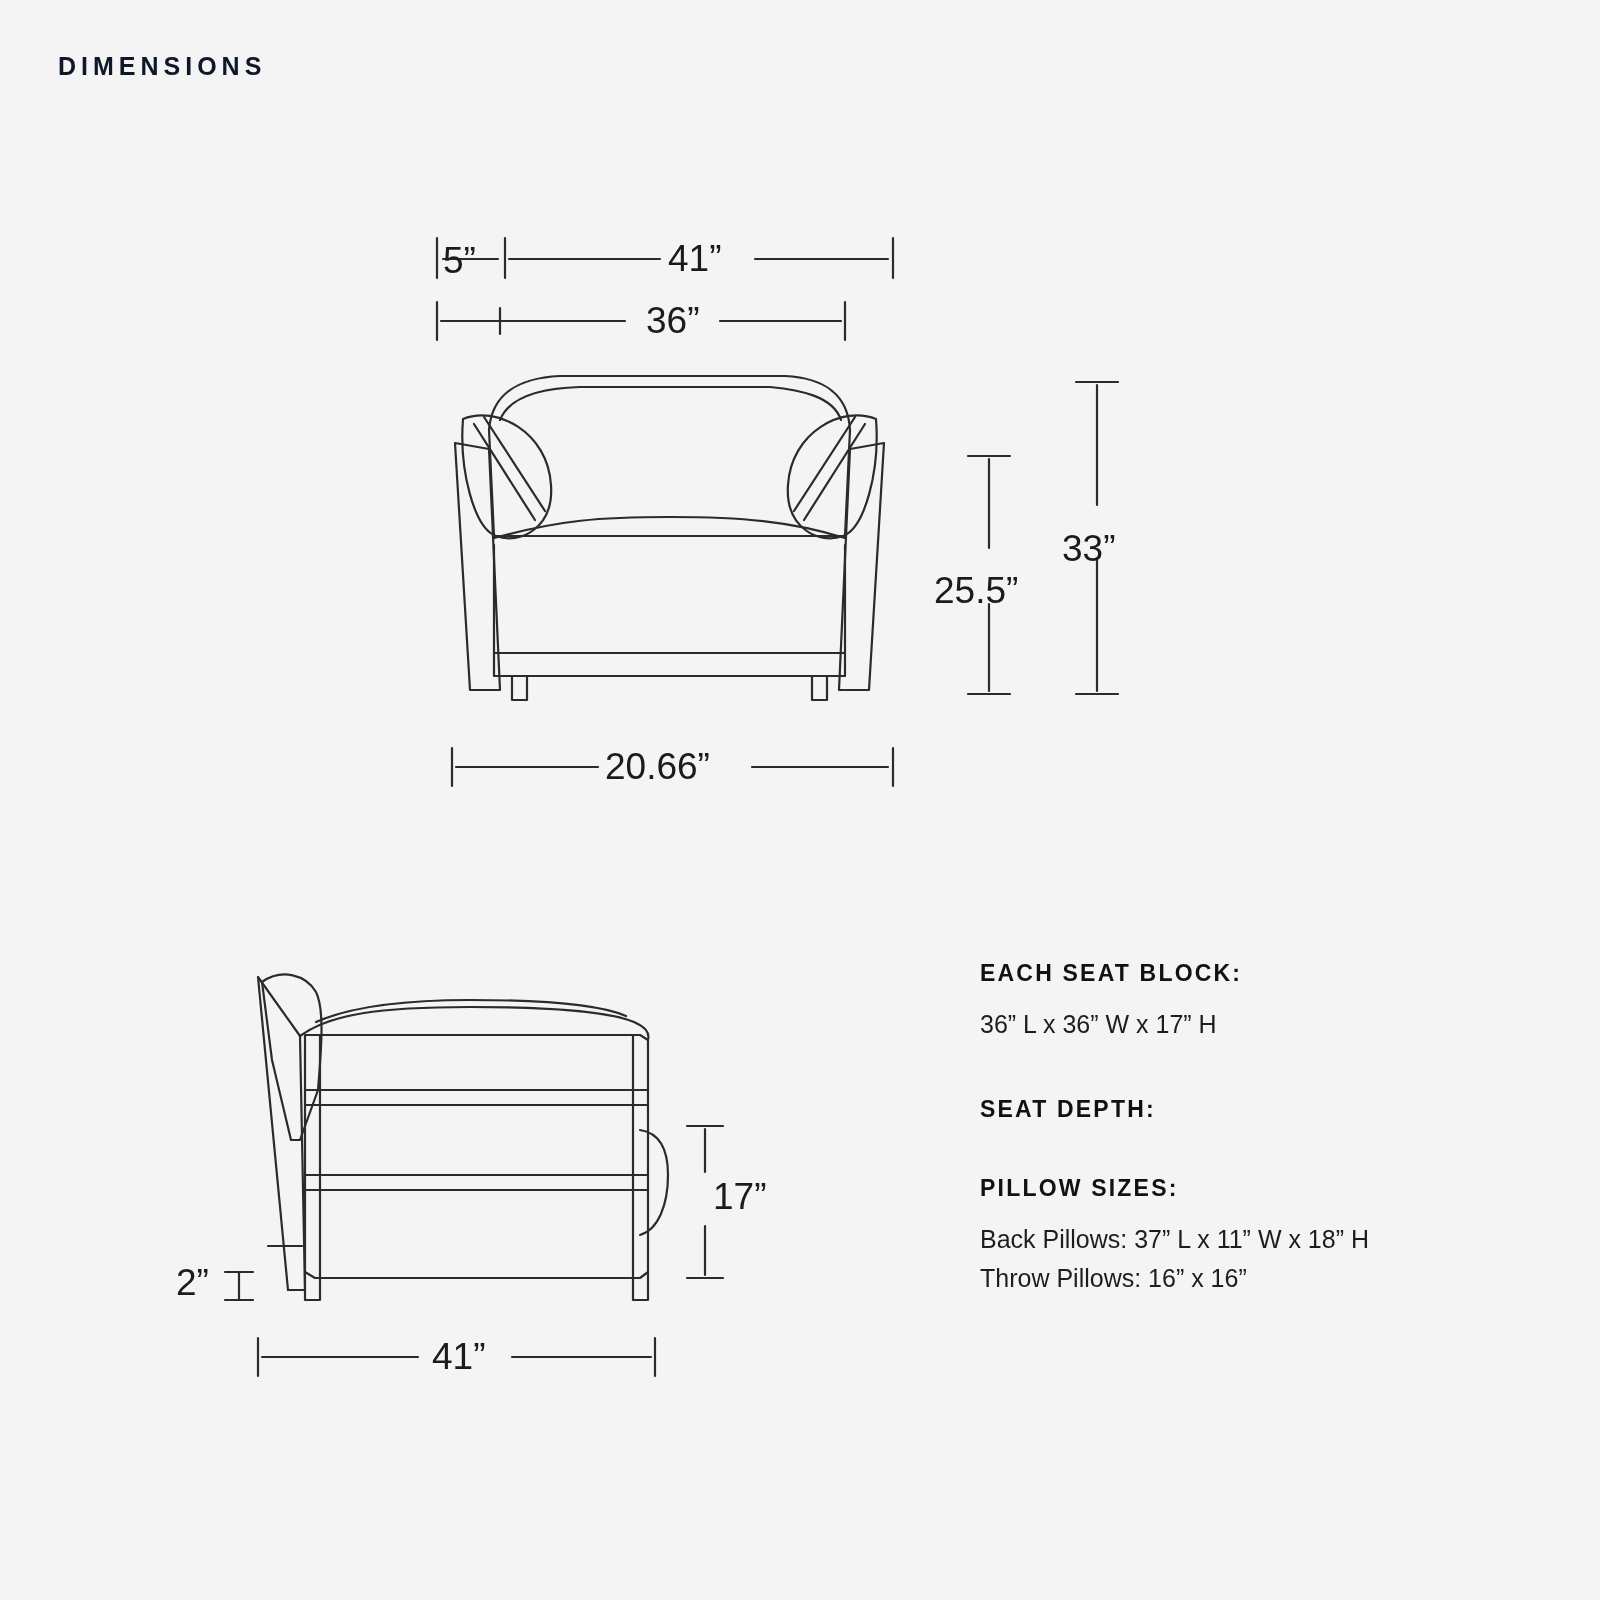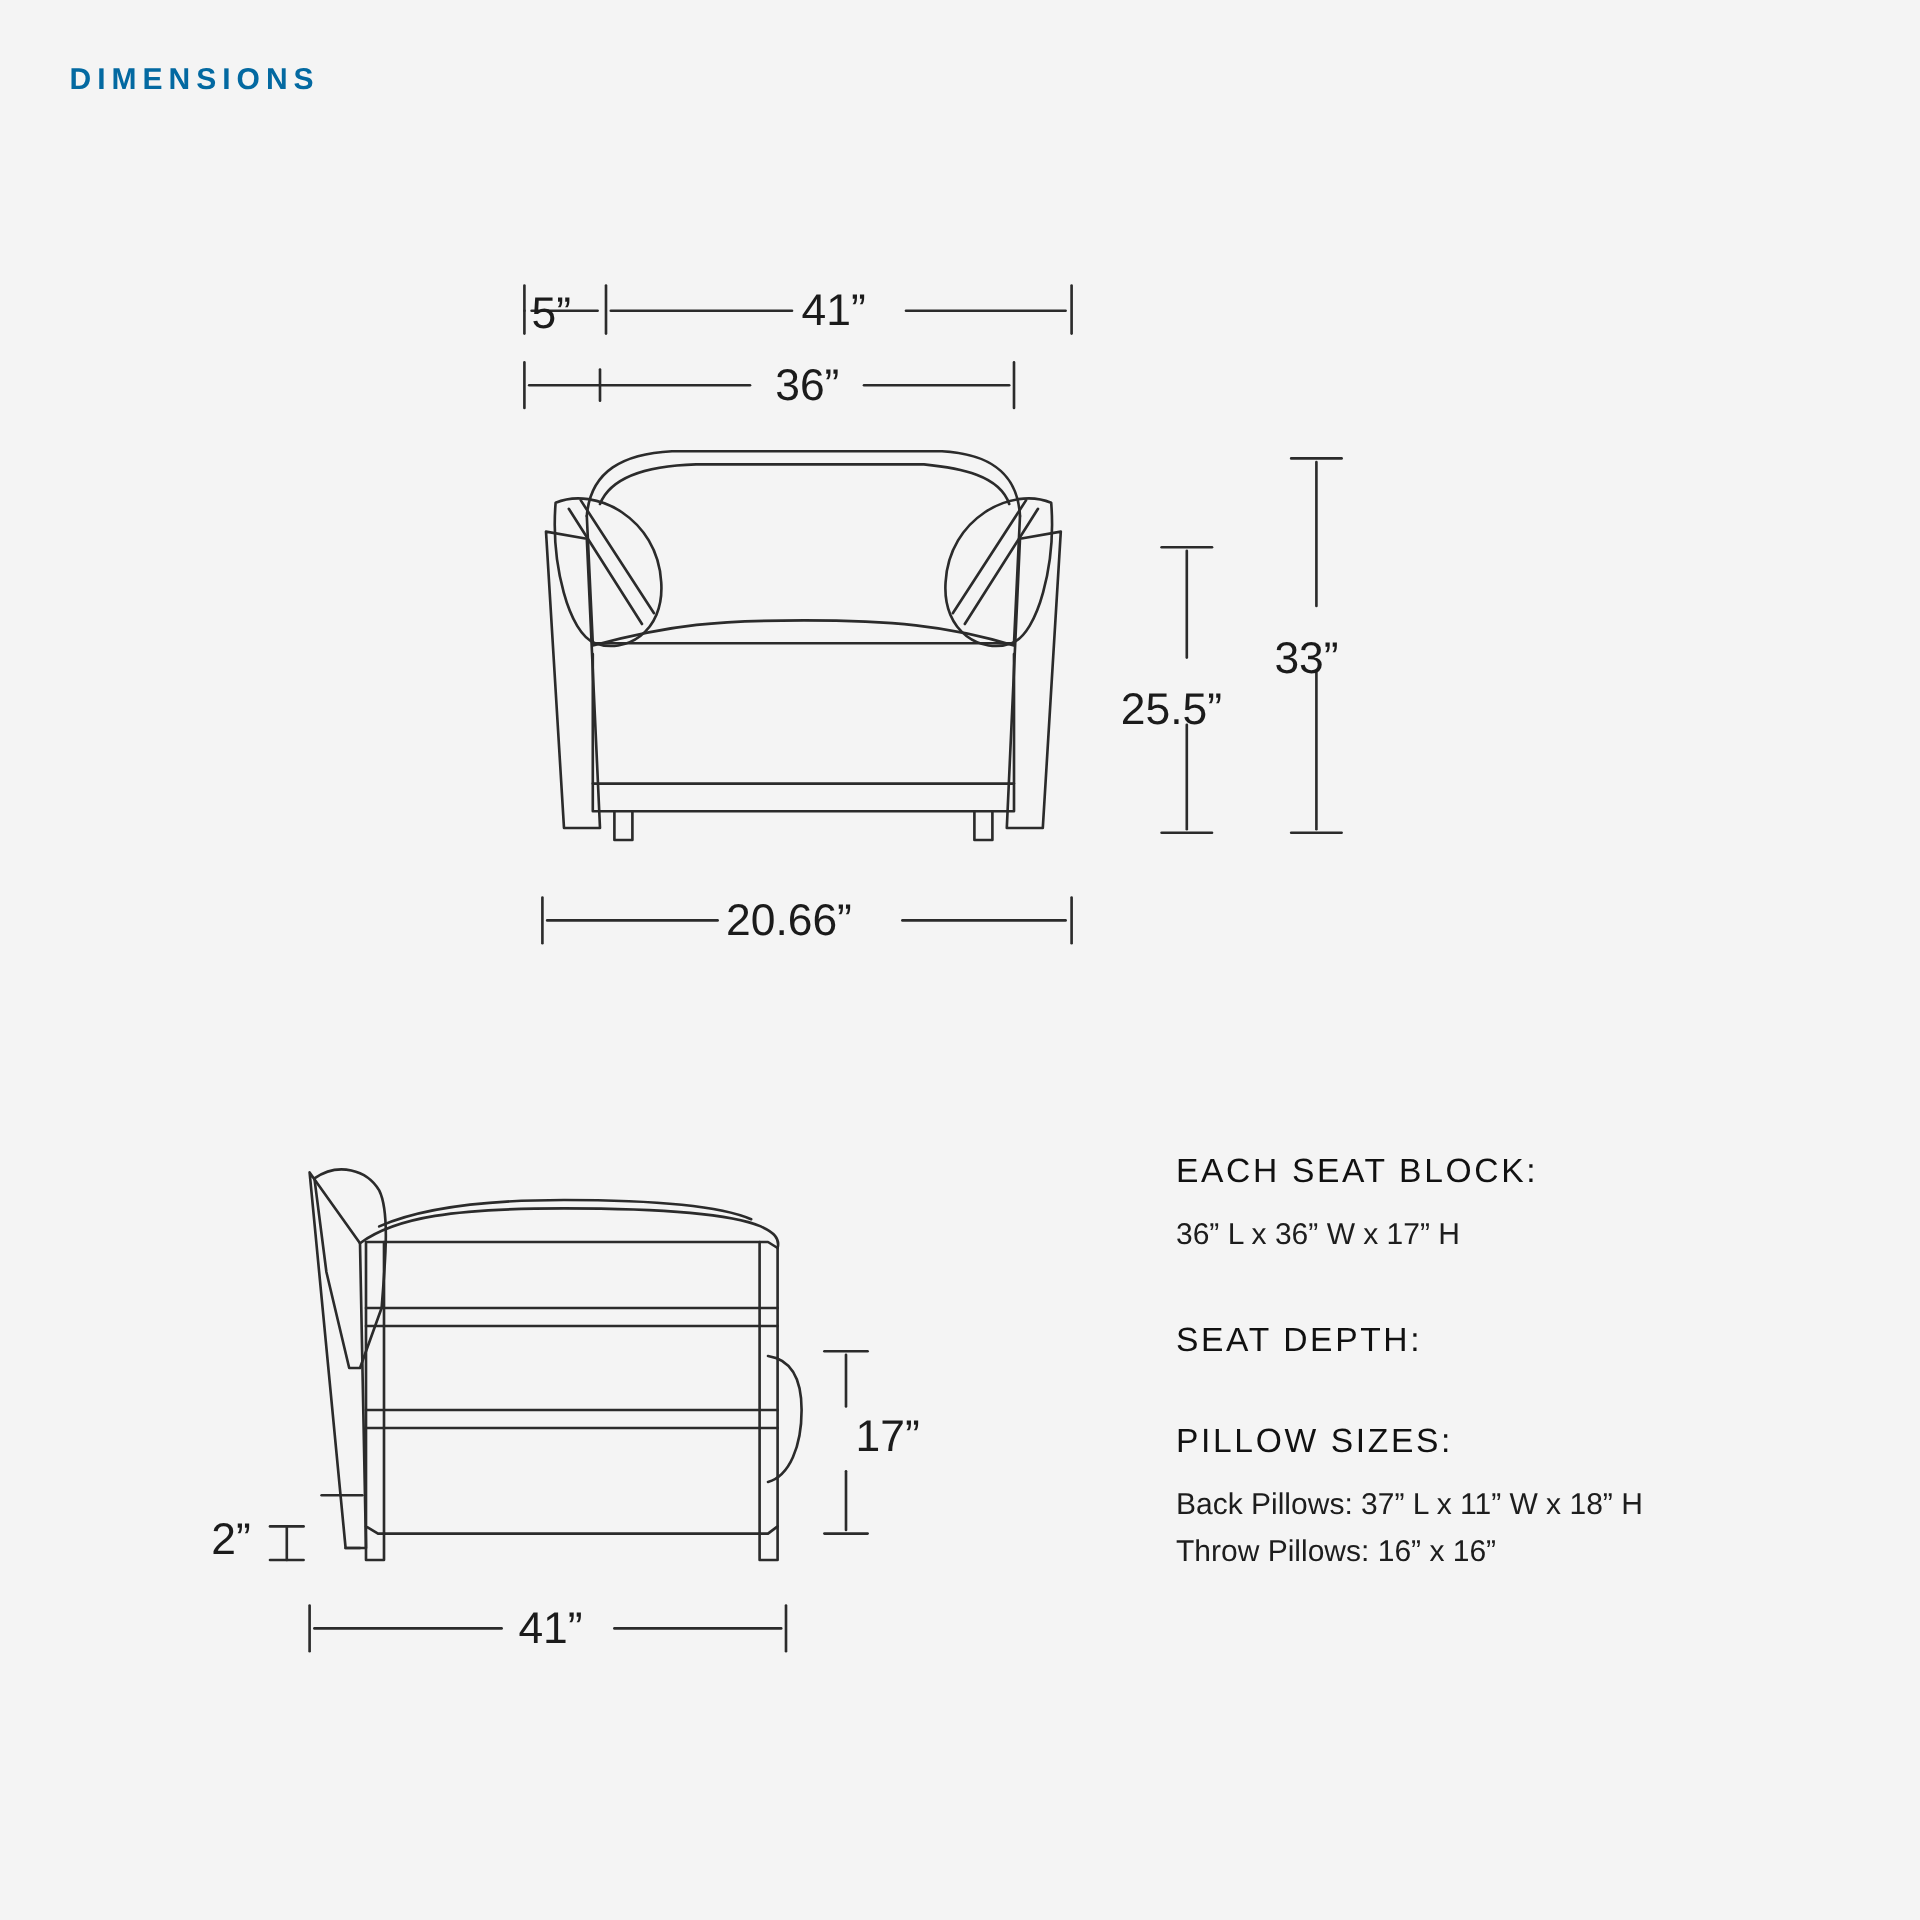--- a/index.html
+++ b/index.html
@@ -19,21 +19,21 @@
     position: absolute;
     inset: 0;
   }
   .title {
     position: absolute;
     left: 58px;
     top: 52px;
     font-size: 25px;
     font-weight: bold;
     letter-spacing: 5px;
-    color: #0369a1;
+    color: #0f172a;
     text-align: right;
   }
 
   
   .svg-layer {
     position: absolute;
     left: 0;
     top: 0;
     width: 1600px;
     height: 1600px;
@@ -49,22 +49,22 @@
 
   
   .specs {
     position: absolute;
     left: 980px;
     top: 960px;
     width: 560px;
   }
   .spec-group { margin-bottom: 52px; }
   .spec-head {
-    font-size: 28px;
-    font-weight: normal;
+    font-size: 23px;
+    font-weight: bold;
     letter-spacing: 2.2px;
     color: #111;
     margin-bottom: 18px;
   }
   .spec-line {
     font-size: 25px;
     color: #1d1d1d;
     line-height: 1.55;
   }
 </style>

